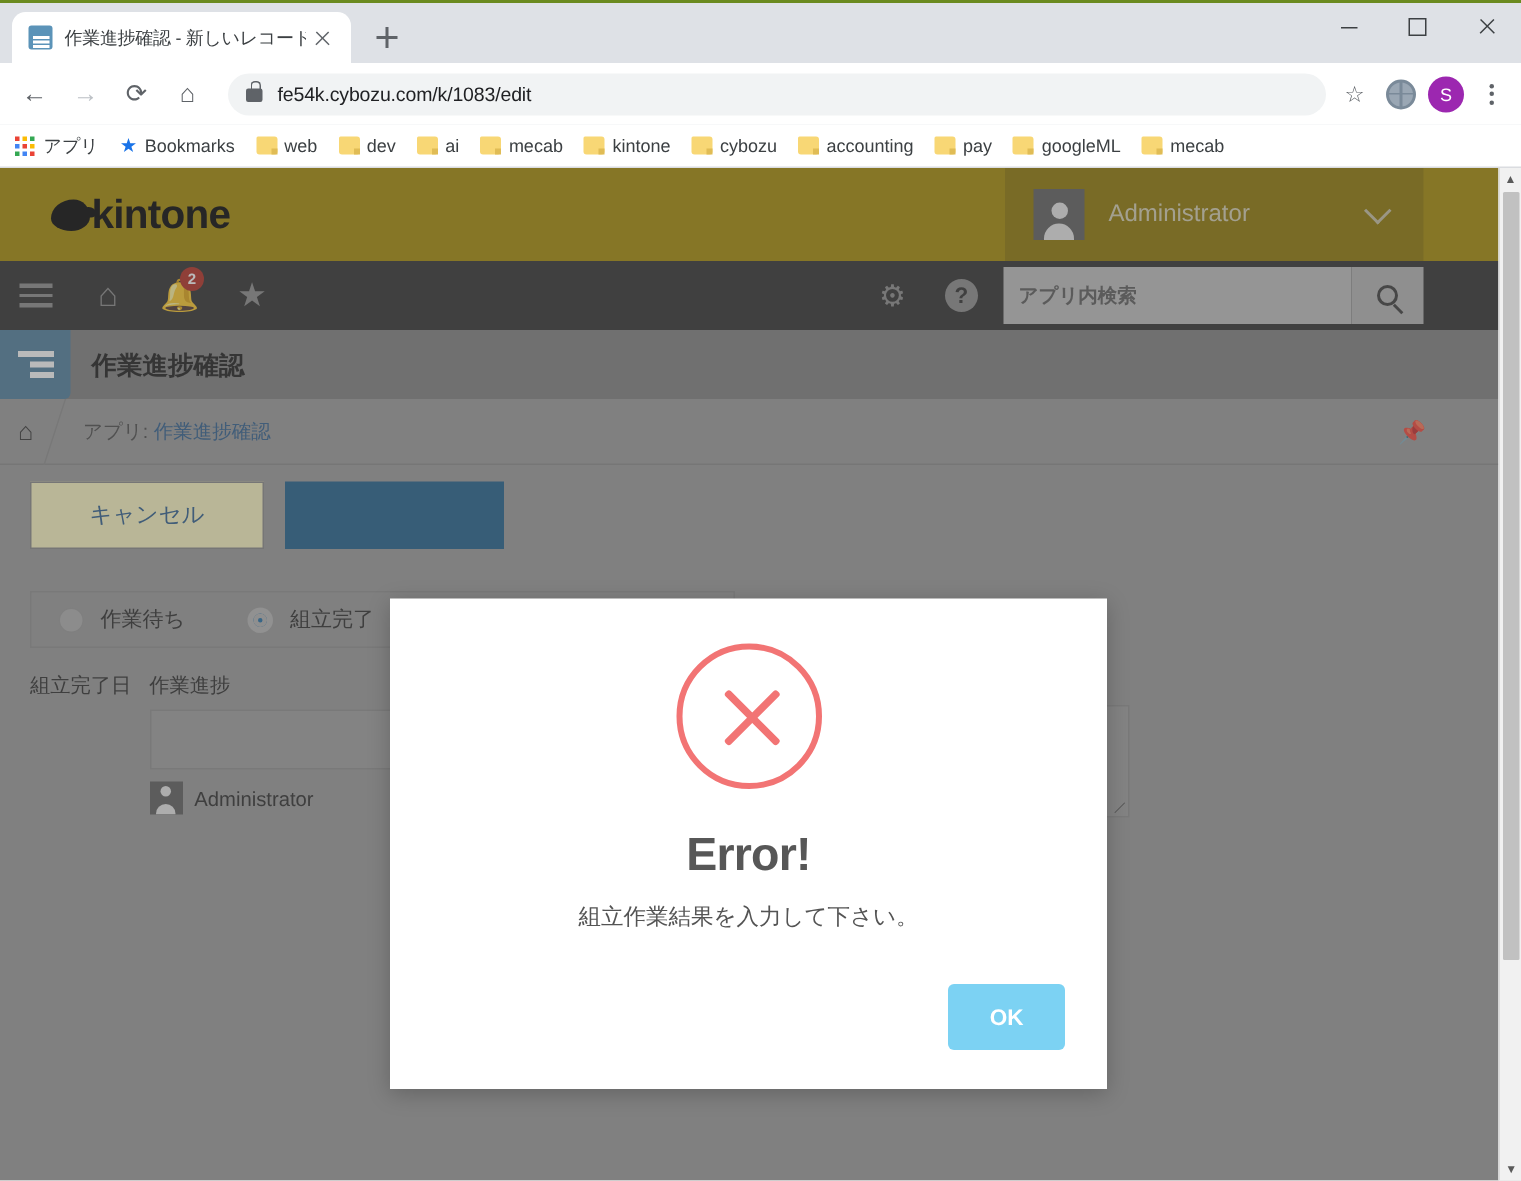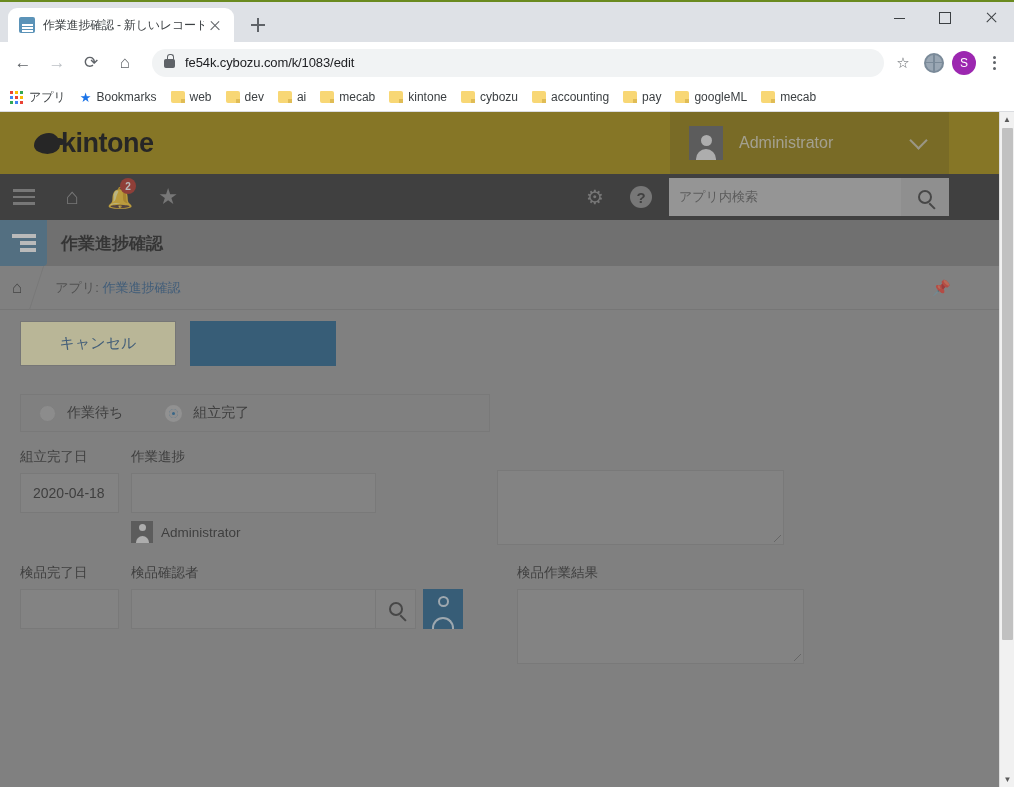--- a/index.html
+++ b/index.html
@@ -142,21 +142,21 @@
            display:flex;align-items:center;justify-content:center; padding:0 4px;
            font-weight:bold; }
   .star-ic { font-size: 22px; color:#8c8c8c; line-height:1; }
   .k-tools-right { position:absolute; right: 50px; top:0; height:46px;
                    display:flex; align-items:center; }
   .gear-ic { font-size:20px; color:#8c8c8c; margin-right:4px; }
   .help-ic { width:22px;height:22px;border-radius:50%;background:#8c8c8c;
              color:#2e2e2e;font-size:15px;font-weight:bold;display:flex;
              align-items:center;justify-content:center;margin-right:8px;}
   .k-search { width: 232px; height: 38px; background: #bfbfbf; display:flex;
-              align-items:center; padding: 0 10px; color:#5c5c5c; font-size:13px; }
+              align-items:center; padding: 0 10px; color:#5c5c5c; font-size:13px;font-weight:bold; }
   .k-search-btn { width: 48px; height: 38px; background:#b5b5b5;
               display:flex;align-items:center;justify-content:center;}
   .mag { width:14px;height:14px;border:2.2px solid #3a3a3a;border-radius:50%;
          position:relative;display:block;}
   .mag::after{content:'';position:absolute;right:-6px;bottom:-5px;width:8px;
          height:2.2px;background:#3a3a3a;transform:rotate(45deg);}
 
   
   .k-apptitle { height: 46px; background: #808080; display:flex;
                 align-items:center; }
@@ -449,71 +449,53 @@
             <label class="radio">
               <span class="rdot on"></span>
               <span>組立完了</span>
             </label>
           </div>
         </div>
 
         <div class="row">
           <div class="col">
             <div class="f-label">組立完了日</div>
-            <div class="inp" style="width:99px">2020-04-18</div>
           </div>
           <div class="col">
             <div class="f-label">作業進捗</div>
             <div style="display:flex">
               <div class="inp" style="width:245px"></div>
             </div>
             <div class="chip">
               <span class="chip-av">
                   <span class="h"></span>
                   <span class="b"></span>
                 </span>
               <span class="chip-name">Administrator</span>
             </div>
           </div>
           <div class="col" style="margin-left:109px">
             <div class="f-label">&nbsp;</div>
             <div class="txta" style="width:287px;height:75px"></div>
           </div>
         </div>
 
-        <div class="row" style="margin-top:19px">
-          <div class="col">
-            <div class="f-label">検品完了日</div>
-            <div class="inp" style="width:99px"></div>
-          </div>
-          <div class="col">
-            <div class="f-label">検品確認者</div>
-            <div style="display:flex">
-              <div class="inp" style="width:245px"></div>
-              <div class="picker-btn">
-                <span class="mag"></span>
-              </div>
-              <div class="person-btn">
-                <span class="h"></span>
-                  <span class="b"></span>
-              </div>
-            </div>
-          </div>
-          <div class="col" style="margin-left:42px">
-            <div class="f-label">検品作業結果</div>
-            <div class="txta" style="width:287px;height:75px"></div>
-          </div>
-        </div>
 
 
       </div>
 
       <div class="dim"></div>
     </div>
 
+    <div class="modal">
+      <div class="m-icon"></div>
+      <div class="m-title">Error!</div>
+      <div class="m-text">組立作業結果を入力して下さい。</div>
+      <div class="m-btn">OK</div>
+    </div>
 
     <div class="pscroll">
       <div class="ar">▲</div>
       <div class="thumb"></div>
       <div class="ar bot">▼</div>
     </div>
   </div>
 </div>
 
 </body></html>

